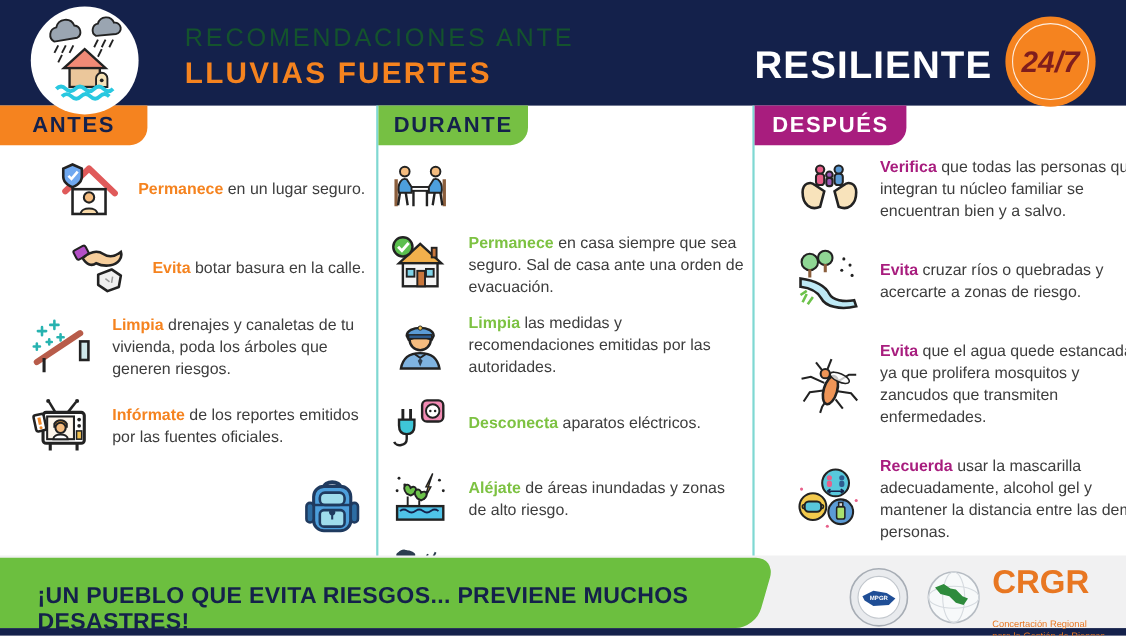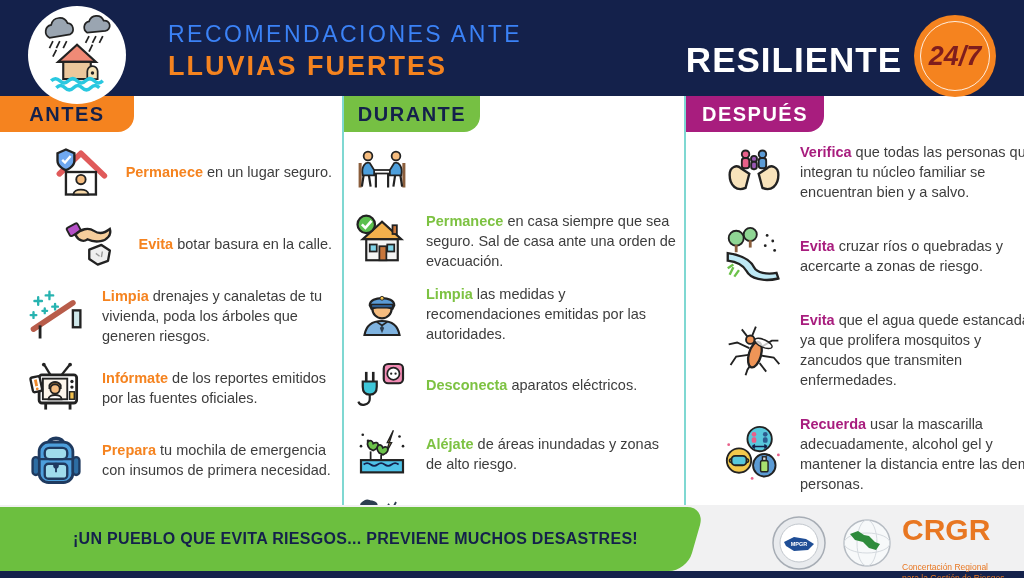--- a/index.html
+++ b/index.html
@@ -5,21 +5,21 @@
   html,body{margin:0;padding:0;}
   body{
     width:1024px;height:578px;position:relative;overflow:hidden;
     font-family:"Liberation Sans",sans-serif;background:#ffffff;
   }
   
   .header{position:absolute;left:0;top:0;width:1024px;height:96px;background:#14214B;}
   .logo-circle{position:absolute;left:28px;top:6px;width:98px;height:98px;border-radius:50%;
     background:#fff;z-index:6;display:flex;align-items:center;justify-content:center;}
   .title-block{position:absolute;left:168px;top:21px;z-index:2;}
-  .title-line1{color:#3b82f6;font-size:23px;letter-spacing:2.5px;font-weight:normal;}
+  .title-line1{color:#14532d;font-size:23px;letter-spacing:2.5px;font-weight:normal;}
   .title-line2{color:#F5831F;font-size:27px;font-weight:bold;letter-spacing:2px;margin-top:3px;}
   .brand{position:absolute;right:122px;top:40px;color:#ffffff;font-weight:bold;font-size:35px;
     letter-spacing:1px;z-index:2;}
   .badge{position:absolute;right:28px;top:15px;width:82px;height:82px;border-radius:50%;
     background:#F5831F;color:#7f1d1d;font-weight:bold;font-style:italic;font-size:27px;
     display:flex;align-items:center;justify-content:center;z-index:6;}
   .badge::before{content:"";position:absolute;inset:6px;border:1.5px solid rgba(255,255,255,.85);
     border-radius:50%;}
   
   .tab{position:absolute;top:96px;height:36px;display:flex;align-items:center;justify-content:center;
@@ -40,22 +40,22 @@
   .icon svg{width:100%;height:100%;display:block;}
   .txt{margin:0;font-size:14.5px;line-height:1.38;color:#3d3d3d;}
   .kw{font-weight:bold;}
   .col-antes .kw{color:#F5831F;}
   .col-durante .kw{color:#7DC242;}
   .col-despues .kw{color:#A81D7E;}
   
   .footer-bg{position:absolute;left:0;top:505px;width:1024px;height:73px;background:#F1F1F2;}
   .banner{position:absolute;left:-26px;top:507px;width:722px;height:64px;background:#6CBF3F;
     border-radius:18px;transform:skewX(-16deg);}
-  .banner-text{position:absolute;left:34px;top:530px;width:604px;text-align:right;
-    color:#14214B;font-weight:bold;font-size:16px;letter-spacing:.3px;z-index:2;}
+  .banner-text{position:absolute;left:34px;top:530px;width:604px;text-align:left;
+    color:#14214B;font-weight:bold;font-size:21px;letter-spacing:.3px;z-index:2;}
   .bottom-strip{position:absolute;left:0;top:571px;width:1024px;height:7px;background:#14214B;}
   .logo-mpgr{position:absolute;left:772px;top:516px;width:54px;height:54px;z-index:2;}
   .logo-globe{position:absolute;left:842px;top:518px;width:50px;height:50px;z-index:2;}
   .crgr-text{position:absolute;left:902px;top:515px;z-index:2;}
   .crgr-name{color:#E87722;font-weight:bold;font-size:30px;line-height:1;}
   .crgr-sub{color:#E87722;font-size:8.5px;line-height:1.25;margin-top:17px;}
 </style>
 </head>
 <body>
 
@@ -184,21 +184,20 @@
         <rect x="14" y="13" width="36" height="43" rx="10" fill="#4D9FDC" stroke="#1F3A5F" stroke-width="3"></rect>
         <rect x="20" y="19" width="24" height="12" rx="5" fill="#9FDCEC" stroke="#1F3A5F" stroke-width="2.5"></rect>
         <rect x="20" y="36" width="24" height="16" rx="4" fill="#9FDCEC" stroke="#1F3A5F" stroke-width="2.5"></rect>
         <path d="M14 31 h36" stroke="#1F3A5F" stroke-width="2.5"></path>
         <circle cx="32" cy="38" r="3" fill="#1F3A5F"></circle>
           <line x1="32" y1="38" x2="32" y2="45" stroke="#1F3A5F" stroke-width="2"></line>
         <rect x="7" y="29" width="7" height="19" rx="3.5" fill="#2D6DA3" stroke="#1F3A5F" stroke-width="2.5"></rect>
         <rect x="50" y="29" width="7" height="19" rx="3.5" fill="#2D6DA3" stroke="#1F3A5F" stroke-width="2.5"></rect>
       </svg>
     </div>
-    <p class="txt"><span class="kw">Prepara</span><span> tu mochila de emergencia con insumos de primera necesidad.</span></p>
   </div>
 </div>
 
 <div class="col col-durante">
 
   <div class="item">
     <div class="icon">
       <svg viewBox="0 0 64 64">
         <line x1="7" y1="24" x2="7" y2="52" stroke="#8B5E3C" stroke-width="3.5"></line>
         <line x1="57" y1="24" x2="57" y2="52" stroke="#8B5E3C" stroke-width="3.5"></line>

